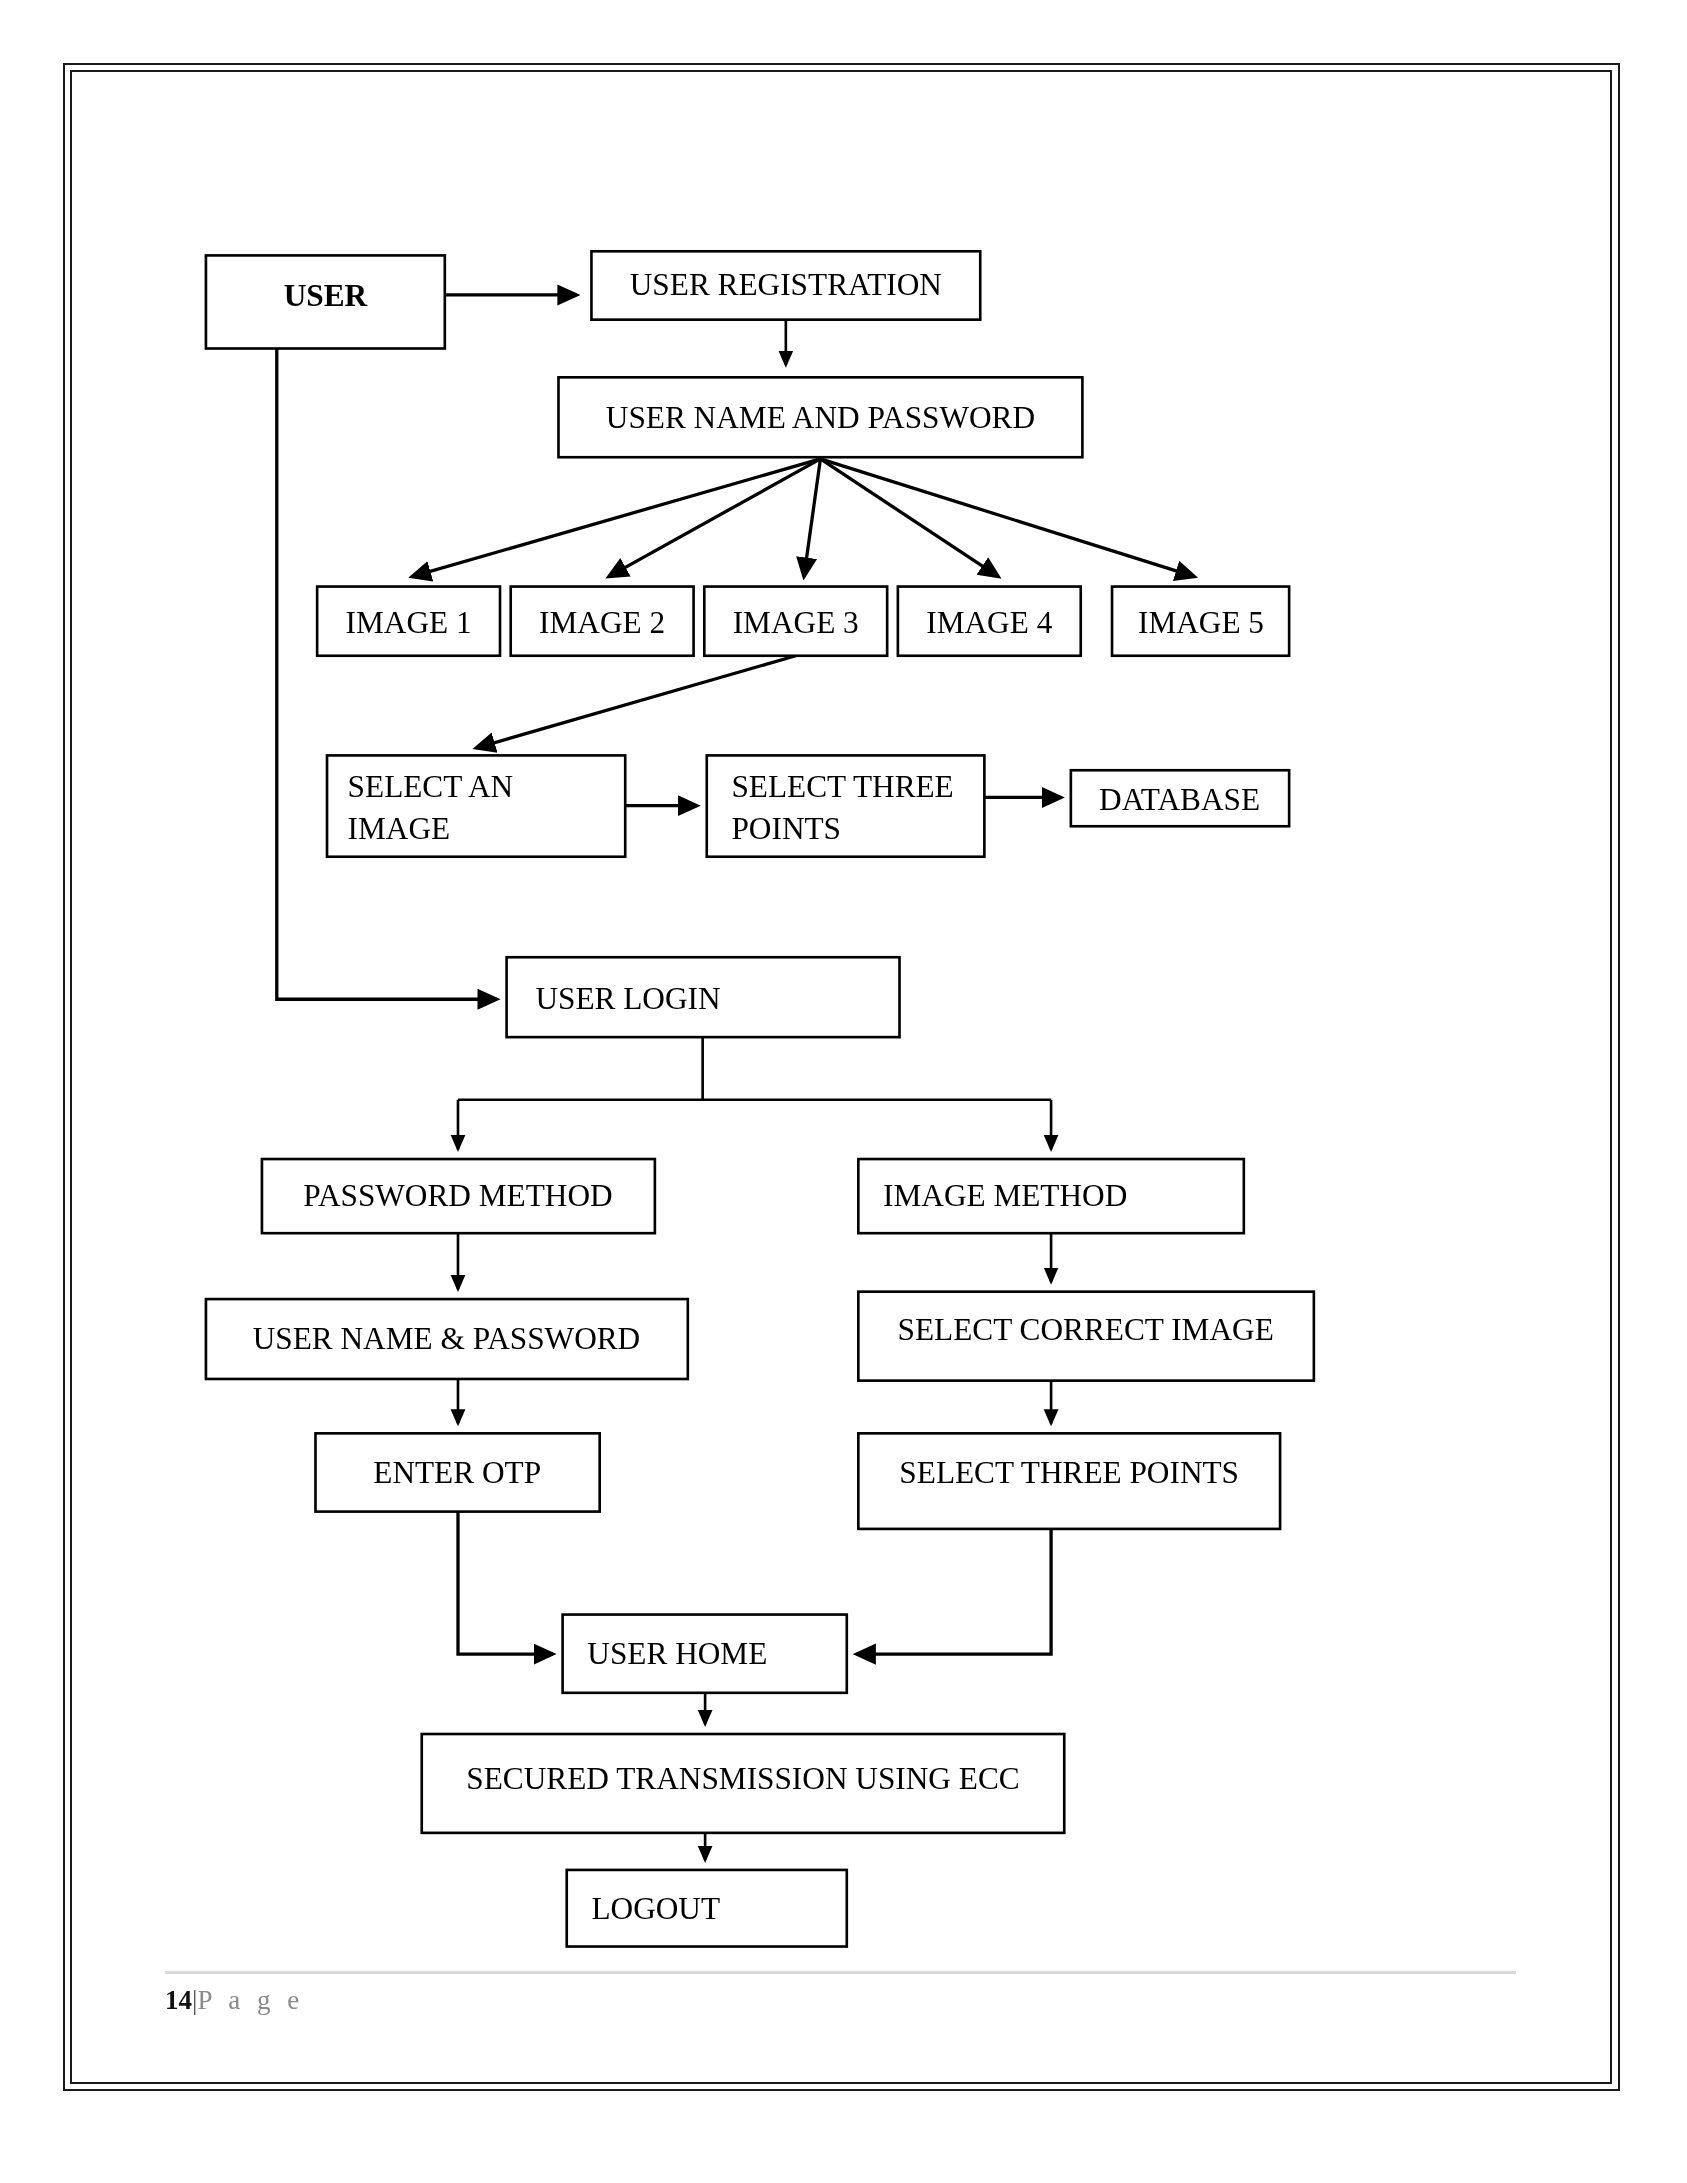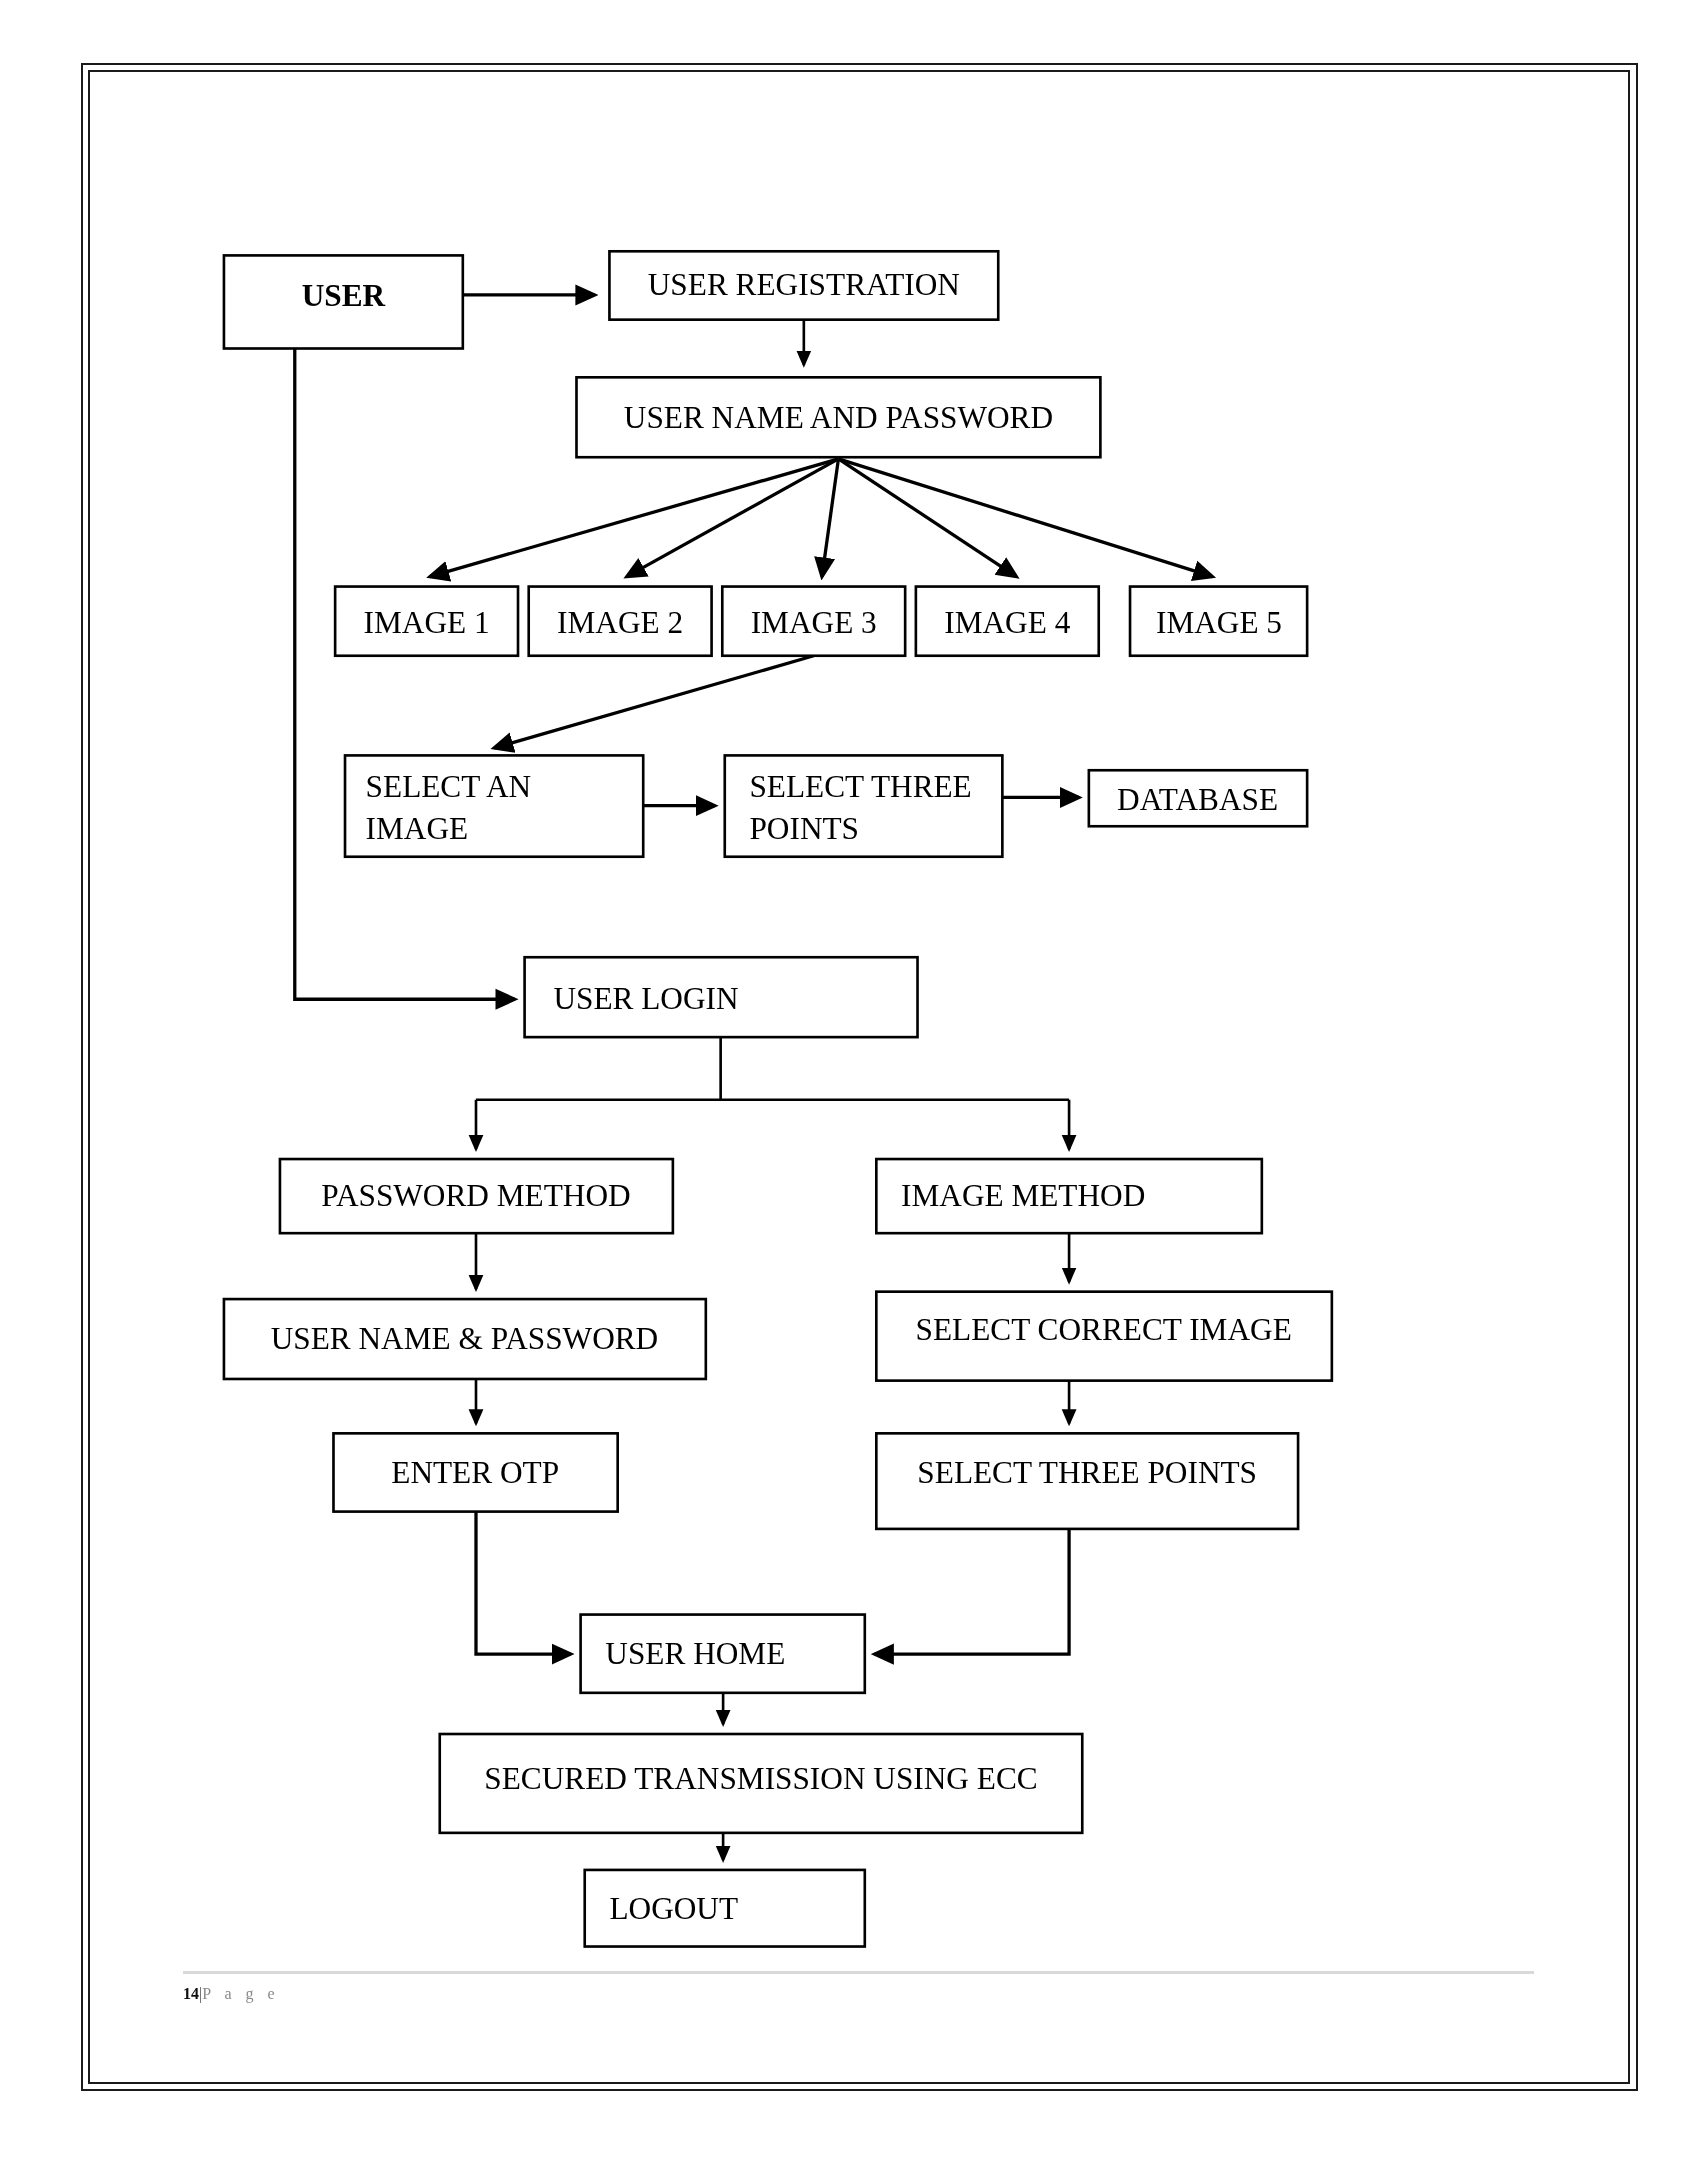--- a/index.html
+++ b/index.html
@@ -12,21 +12,20 @@
     height: 2183px;
     font-family: "Liberation Serif", "DejaVu Serif", serif;
     overflow: hidden;
   }
   #page {
     position: absolute;
     left: 0; top: 0;
     width: 1401px;
     height: 2183px;
     background: #ffffff;
-    margin-left: 18px;
   }
   
   #page-border-outer {
     position: absolute;
     left: 63px;
     top: 63px;
     width: 1557px;
     height: 2028px;
     border: 2.5px solid #1a1a1a;
     box-sizing: border-box;
@@ -78,21 +77,21 @@
     width: 1351px;
   }
   #footer-rule {
     width: 100%;
     height: 2.5px;
     background: #d9d9d9;
   }
   #footer-text {
     margin-top: 11.5px;
     font-family: "Liberation Serif", "DejaVu Serif", serif;
-    font-size: 16px;
+    font-size: 27px;
     white-space: pre;
   }
   #footer-pagenum {
     font-weight: bold;
     color: #111111;
   }
   #footer-sep {
     color: #555555;
   }
   #footer-word {

